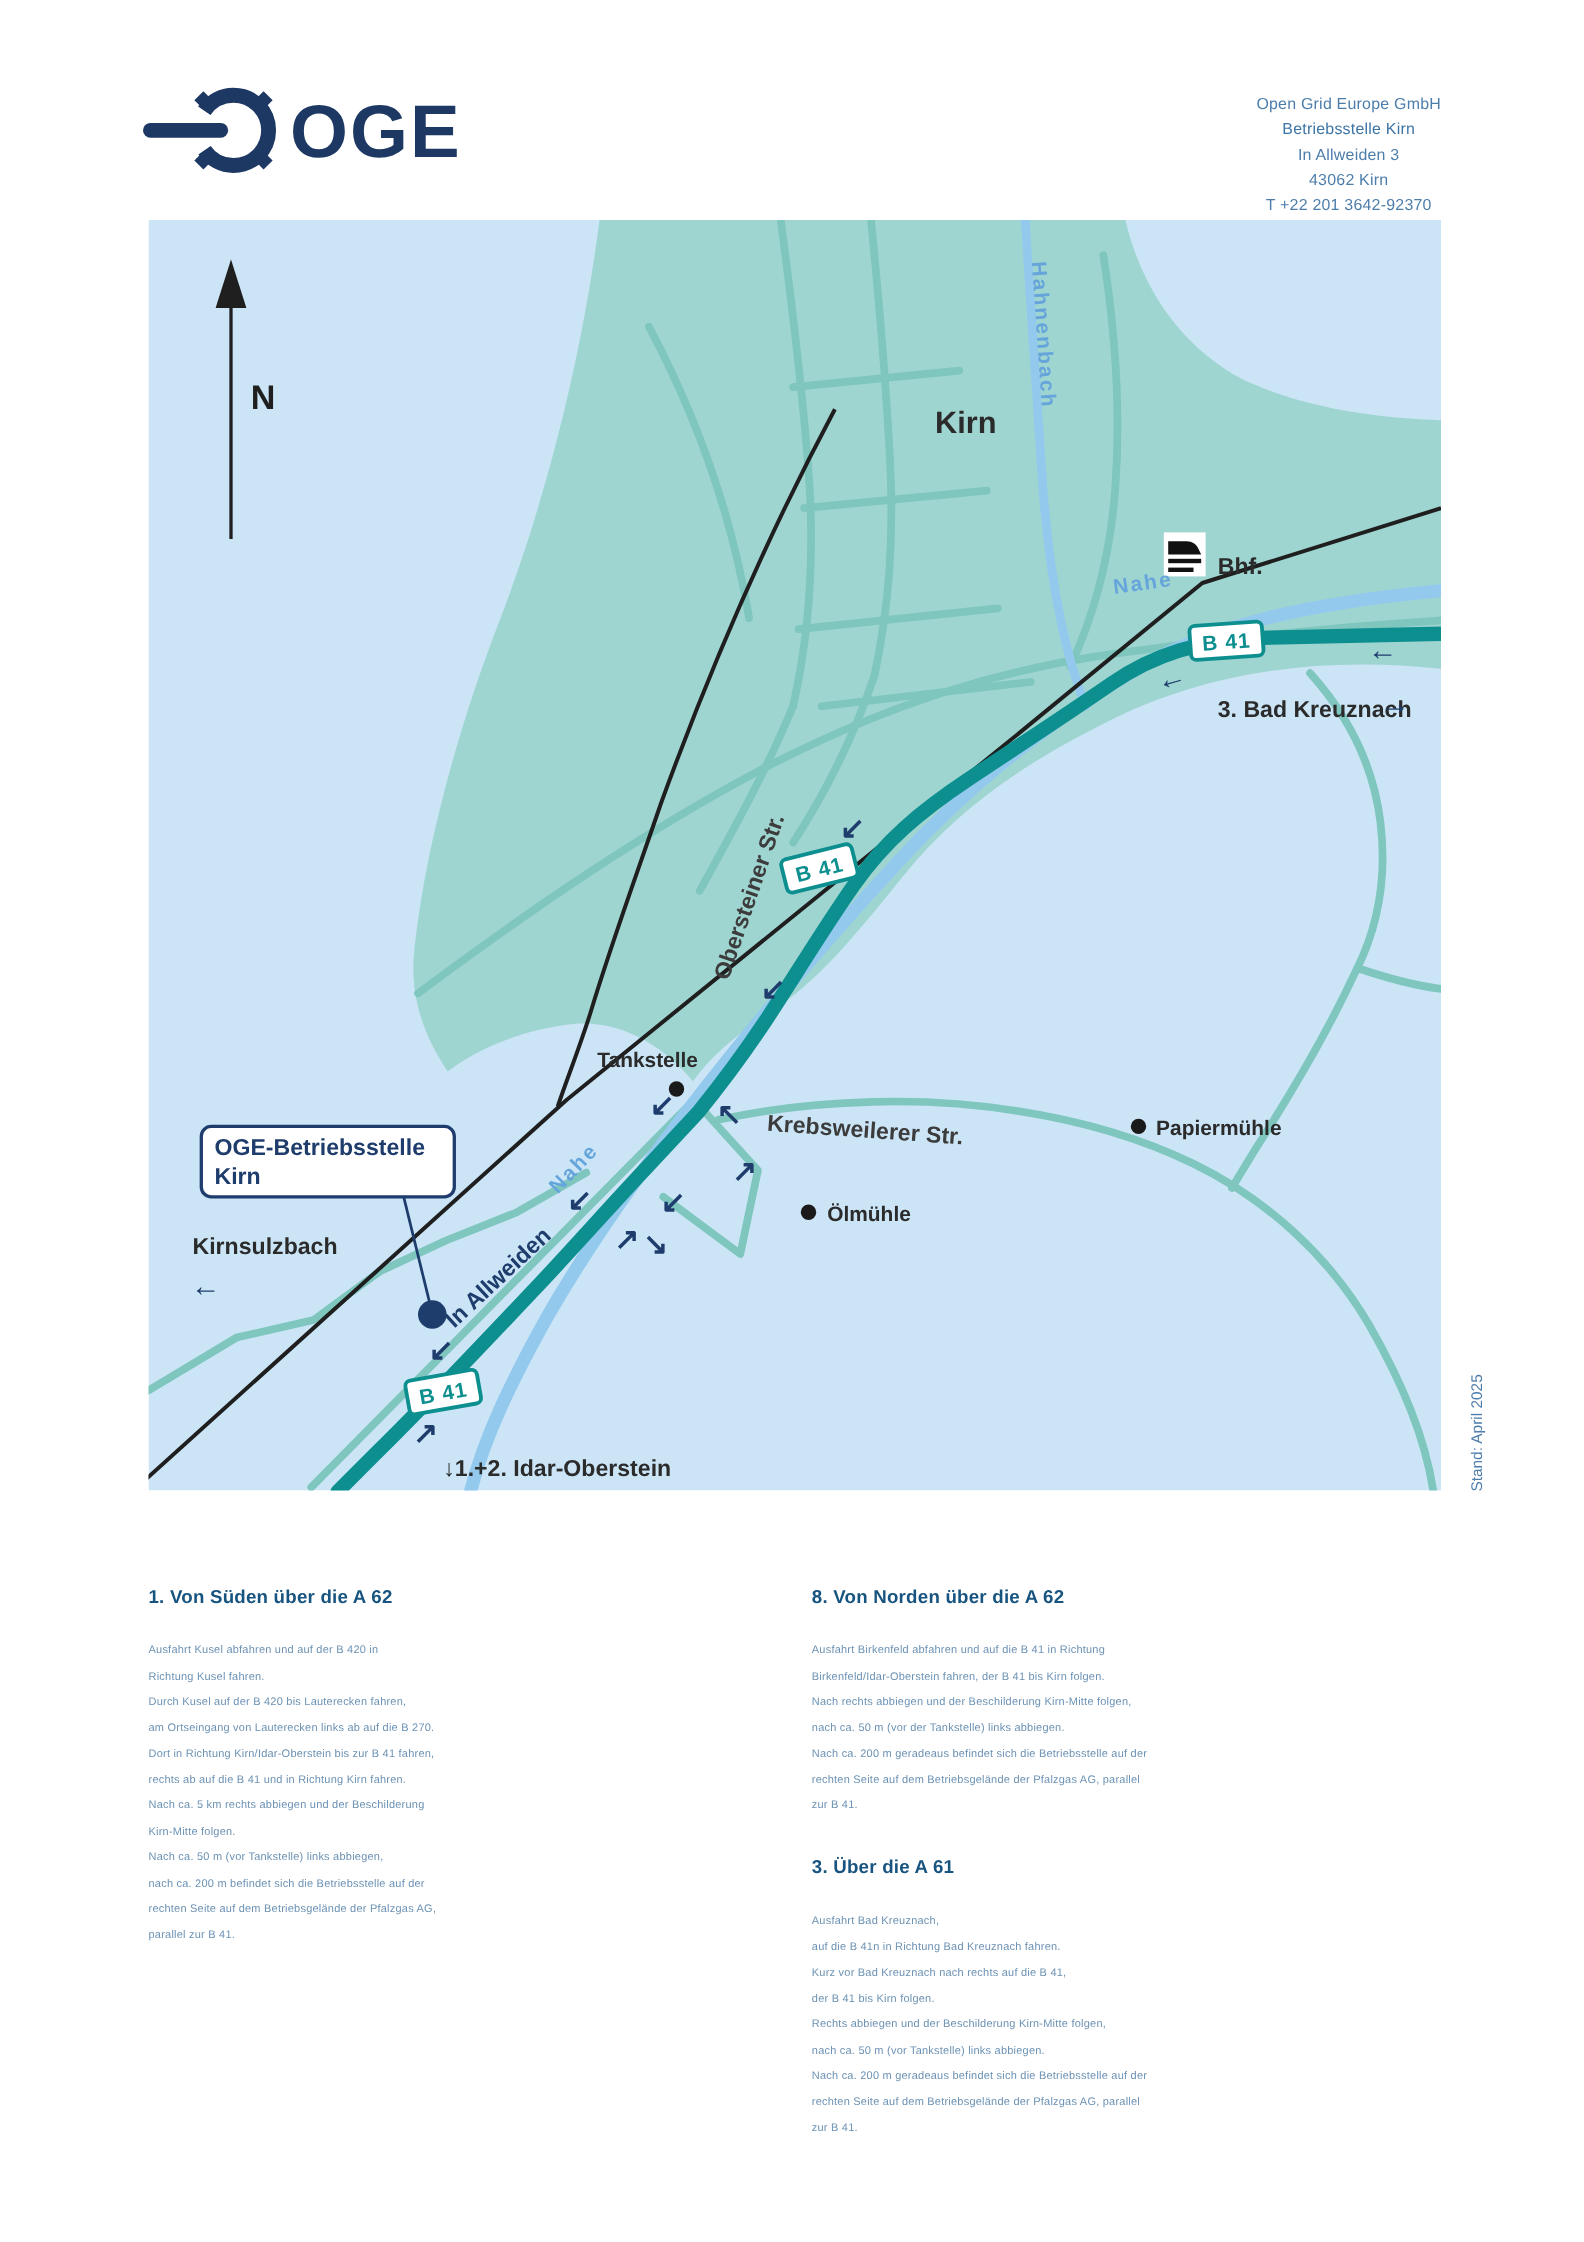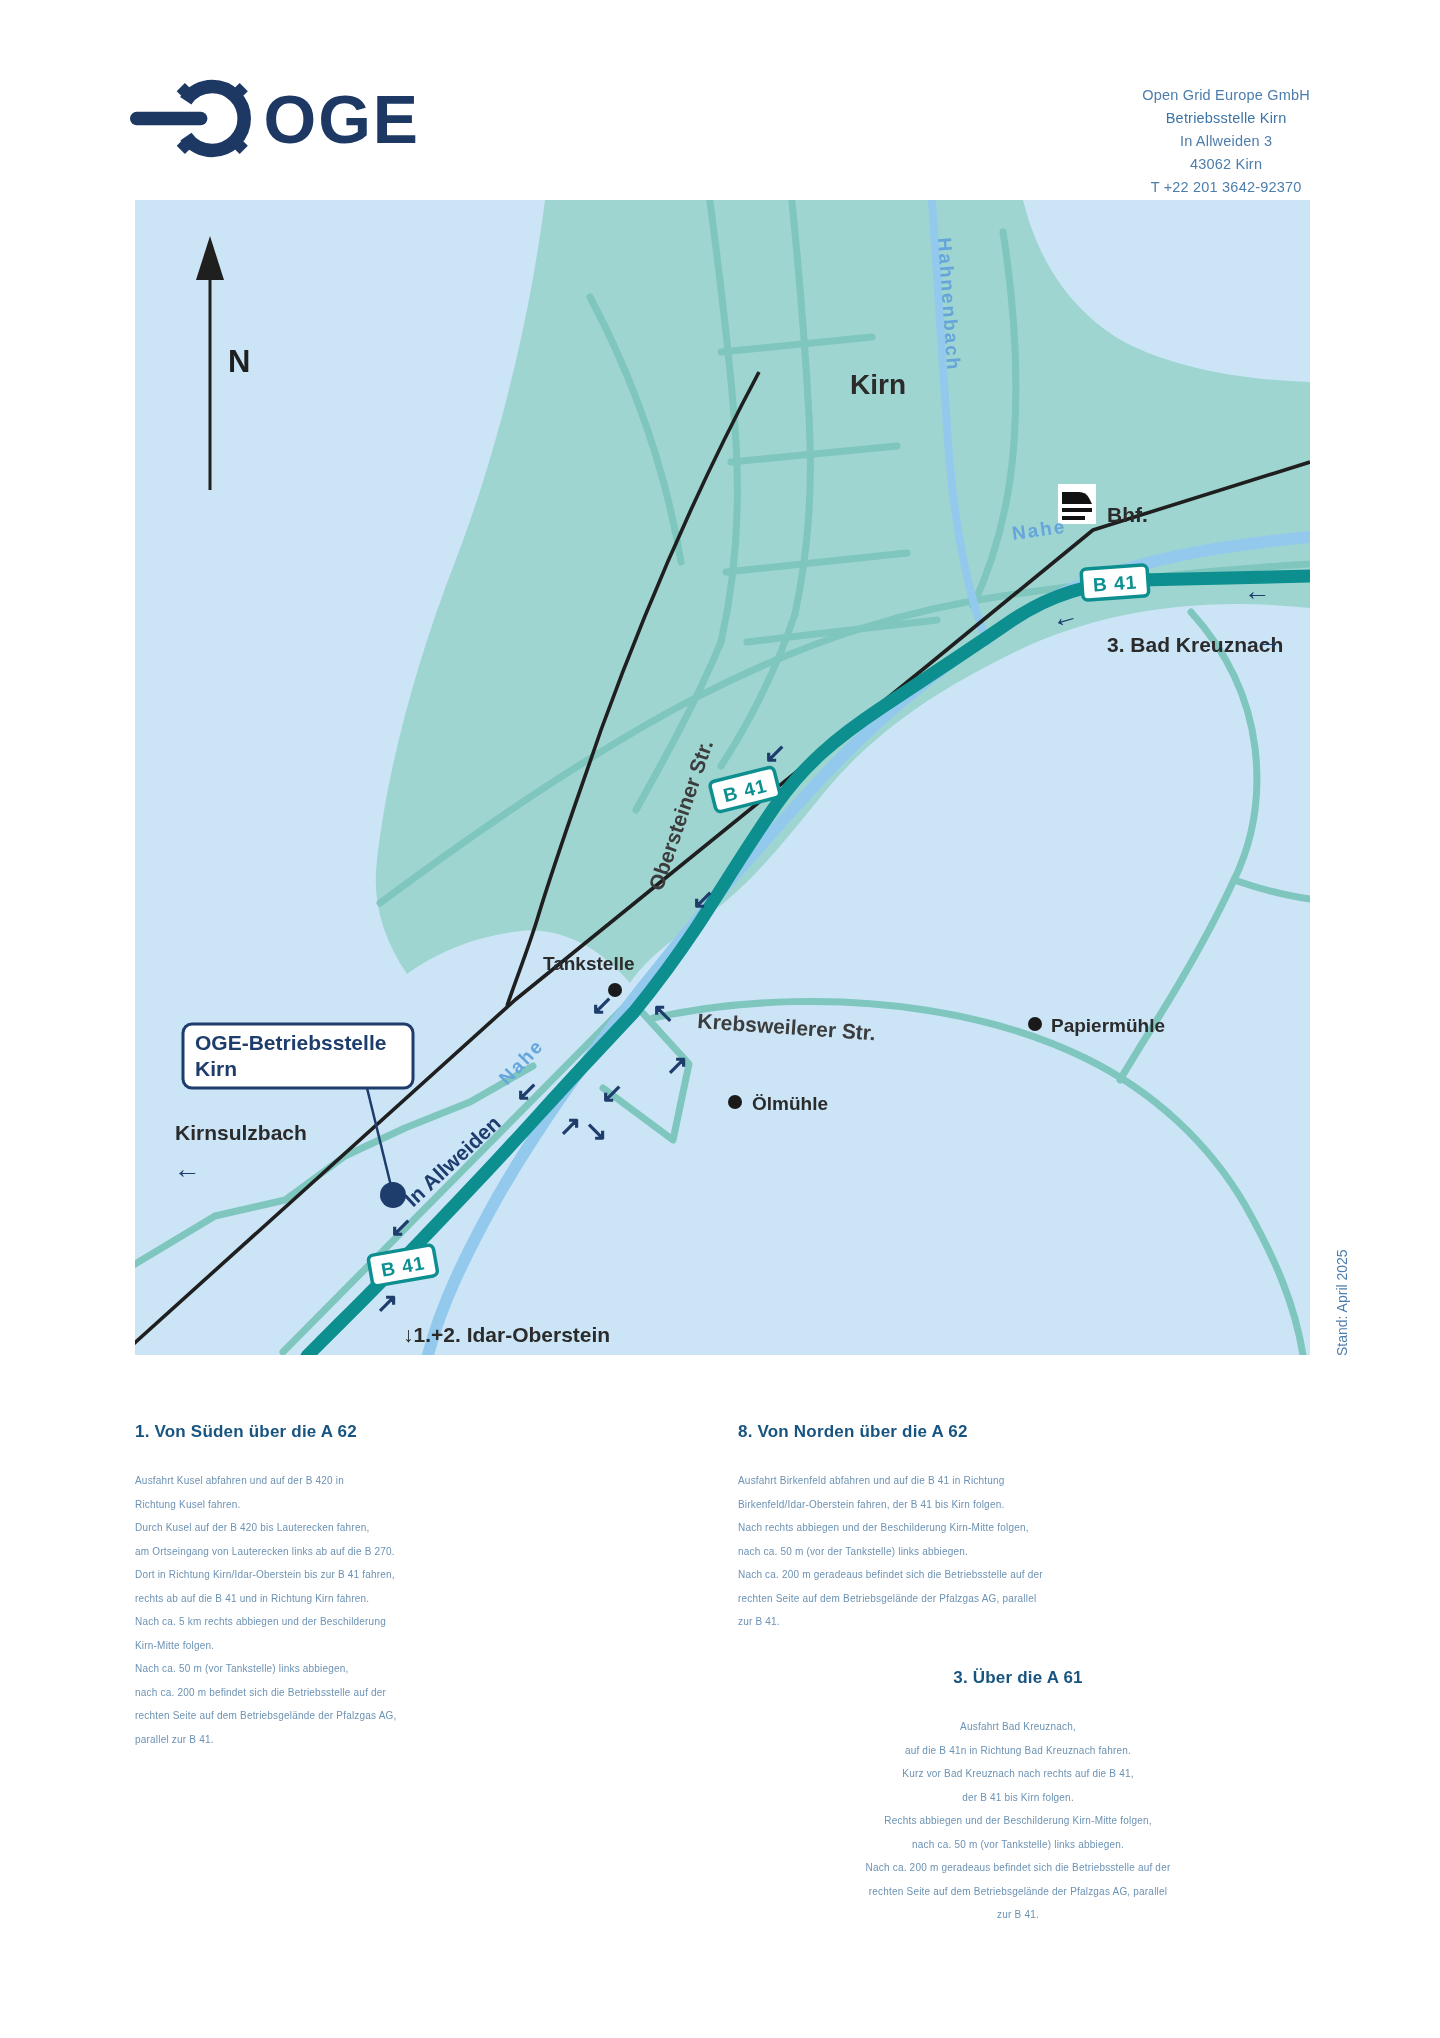--- a/index.html
+++ b/index.html
@@ -32,28 +32,28 @@
   .badge-txt{fill:#0d8f90;font-weight:700;font-size:19px;text-anchor:middle;letter-spacing:1px;}
   .callout-box{fill:#ffffff;stroke:#1e3c6c;stroke-width:3;}
   
   .stand{
     position:absolute;left:1334px;top:1356px;width:132px;
     transform:rotate(-90deg);transform-origin:0 0;
     font-size:14px;color:#4d7dab;white-space:nowrap;
   }
   
   .sec{position:absolute;width:560px;}
-  .sec-title{font-size:17px;font-weight:700;color:#185480;letter-spacing:.2px;}
+  .sec-title{font-size:17px;font-weight:700;color:#185480;letter-spacing:.2px;margin-top:20px;}
   .sec-body{
     margin-top:27px;font-size:10px;line-height:23.5px;color:#6c92b4;
     white-space:pre-line;letter-spacing:.2px;
   }
   .s1{left:135px;top:1422px;}
   .s2{left:738px;top:1422px;}
-  .s3{left:738px;top:1668px;text-align:center;}
+  .s3{left:738px;top:1668px;}
 </style>
 </head>
 <body>
 
 <div class="logo">
   <svg width="300" height="97" viewBox="0 0 310 100">
     <g fill="#1c3863" stroke="none">
       <rect x="0" y="43" width="80" height="14" rx="7"></rect>
     </g>
     <circle cx="85" cy="50" r="33" fill="none" stroke="#1c3863" stroke-width="14" stroke-dasharray="168 39.3" stroke-dashoffset="-123"></circle>

